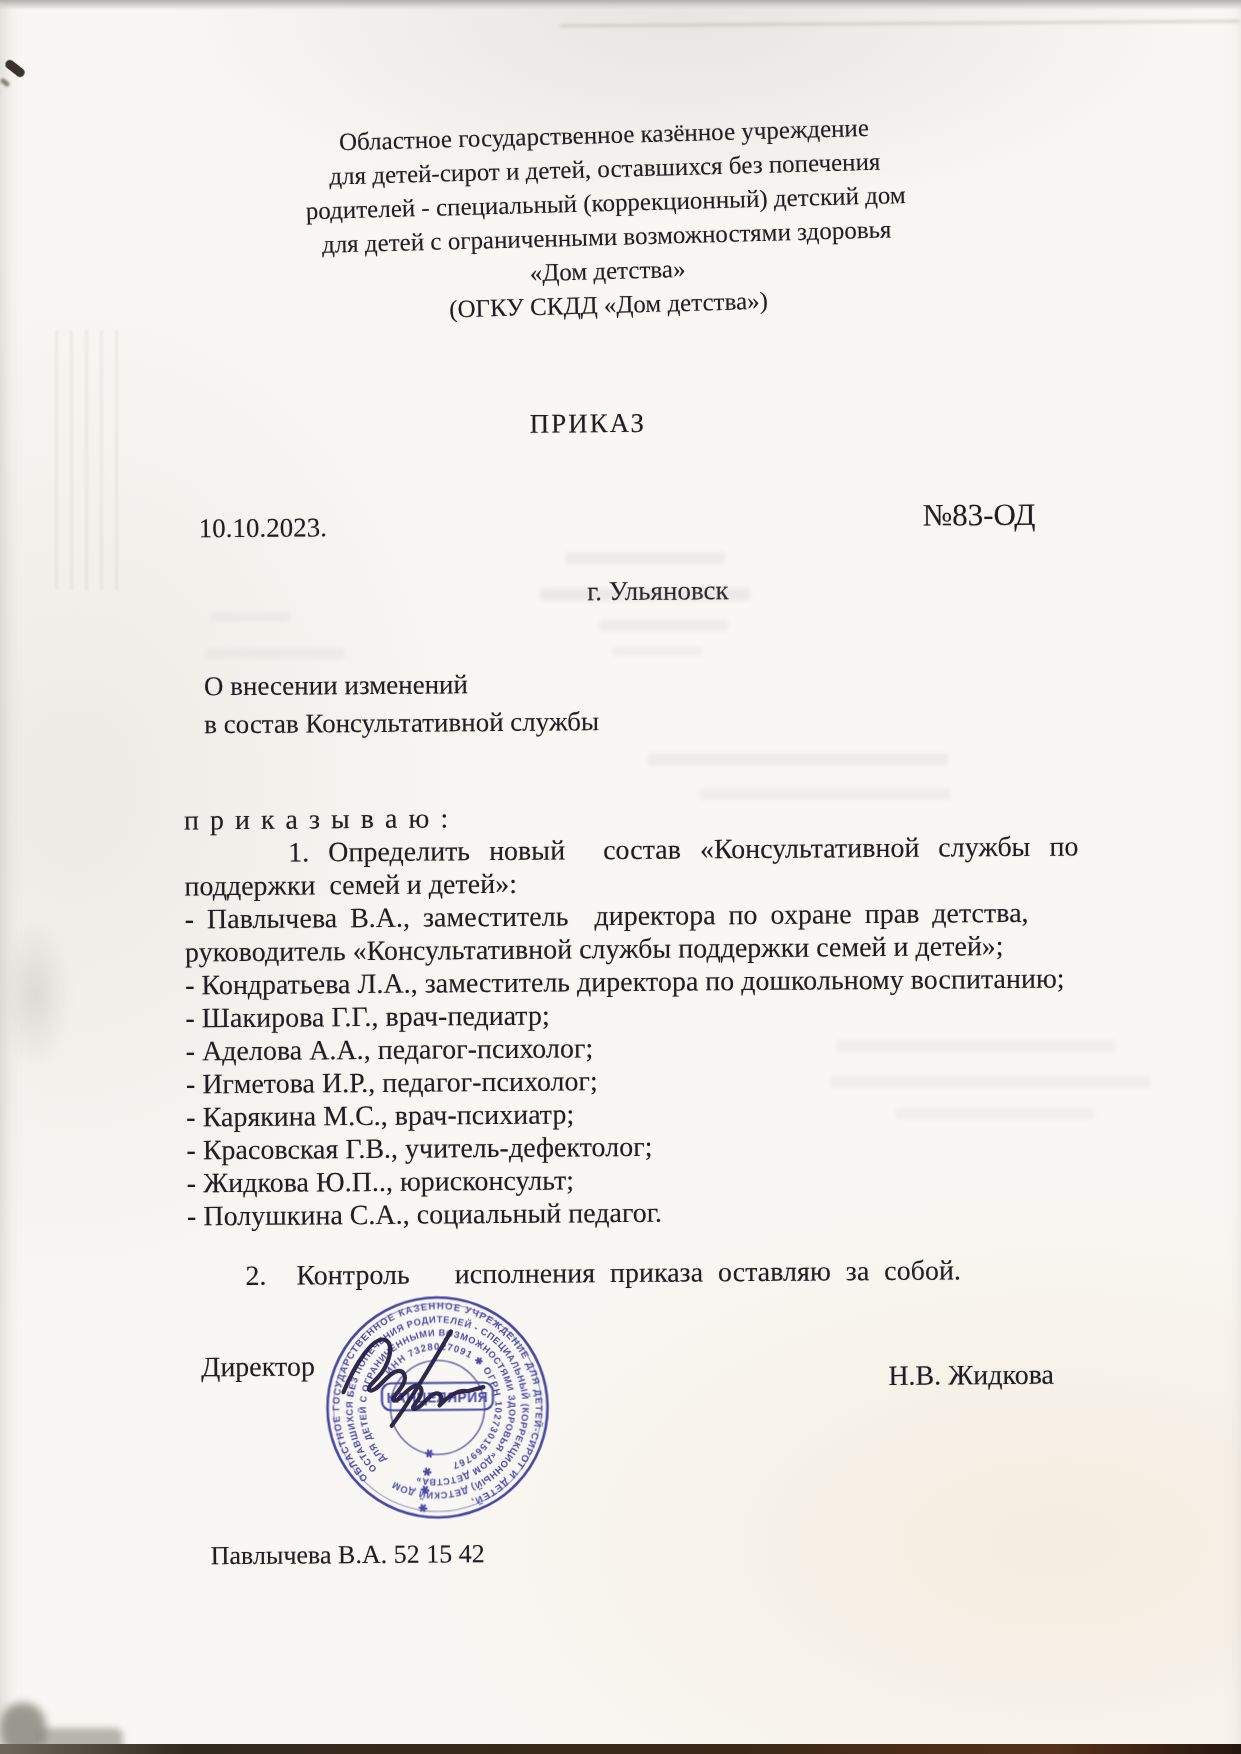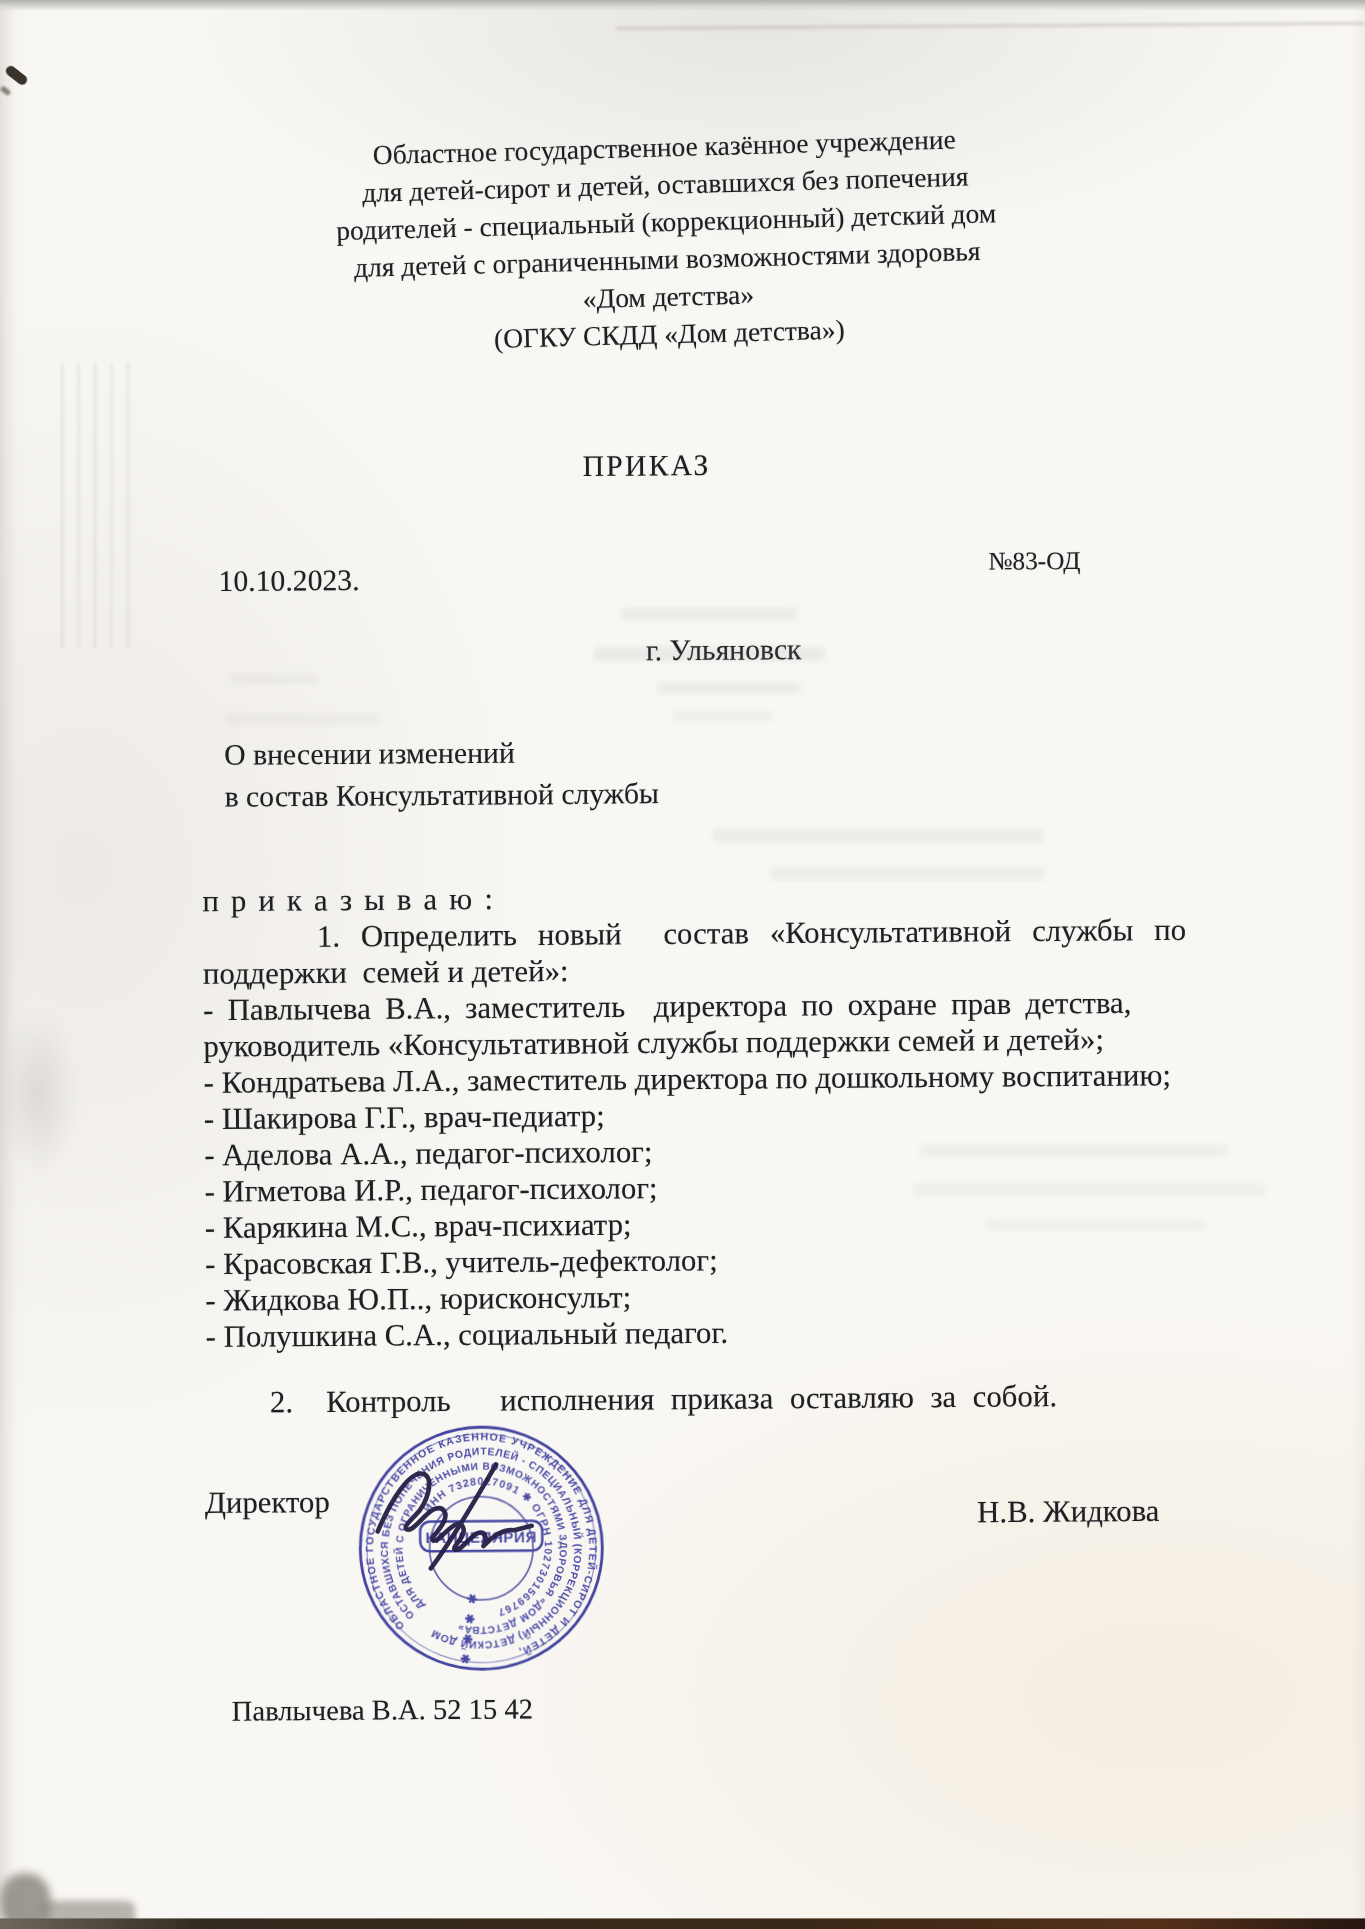--- a/index.html
+++ b/index.html
@@ -14,29 +14,29 @@
     box-shadow: inset 14px 0 20px -14px rgba(120,115,105,.35), inset -10px 0 18px -14px rgba(150,145,135,.3);
     font-family:"Liberation Serif","DejaVu Serif",serif;
     color:#1f1e22;
   }
   .scan{position:absolute;inset:0;transform:rotate(-0.45deg);transform-origin:50% 40%;}
   .txt{position:absolute;color:#1f1e22;text-shadow:0 0 1px rgba(42,42,48,.38);}
   .line{white-space:pre;}
   .header-block{left:170px;width:880px;top:118px;text-align:center;font-size:25px;line-height:34px;transform:rotate(-1.1deg);}
   .prikaz{left:420px;width:340px;top:408px;text-align:center;font-size:27px;letter-spacing:2px;}
   .date{left:200px;top:510px;font-size:27px;}
-  .num{left:900px;top:500px;font-size:23px;}
+  .num{left:924px;top:500px;font-size:31px;}
   .city{left:588px;top:576px;font-size:27px;}
   .subject{left:204px;top:664px;font-size:27px;line-height:38px;}
   .body-block{left:183px;top:800px;width:900px;font-size:28px;line-height:33px;}
   .decree{letter-spacing:2px;}
   .p1a{padding-left:104px;word-spacing:12px;}
   .members > .line:first-child{word-spacing:6px;}
   .item2{margin-top:27px;padding-left:58px;word-spacing:8px;}
-  .director{left:181px;top:1348px;font-size:28px;font-family:Liberation Serif, serif;}
+  .director{left:196px;top:1348px;font-size:28px;font-family:Liberation Serif, serif;}
   .dir-name{left:883px;top:1362px;font-size:28px;}
   .executor{left:204px;top:1538px;font-size:26px;}
 
   
   .stamp{position:absolute;left:317px;top:1291px;width:230px;height:230px;opacity:.92;filter:blur(.2px);}
   .stamp text{font-family:"Liberation Sans",sans-serif;fill:#3b3da0;font-weight:bold;}
   .stamp .ring{stroke:#35379a;fill:none;}
   .signature{position:absolute;left:328px;top:1312px;width:175px;height:135px;}
 
   

